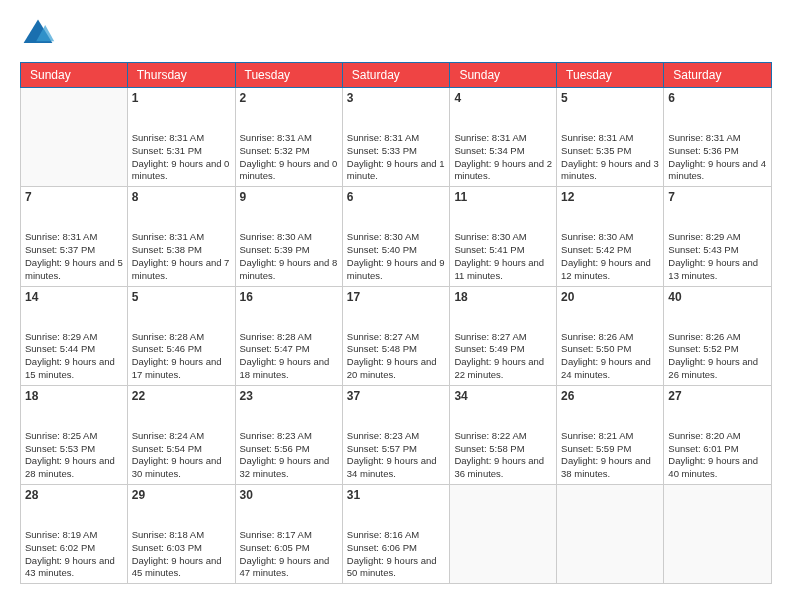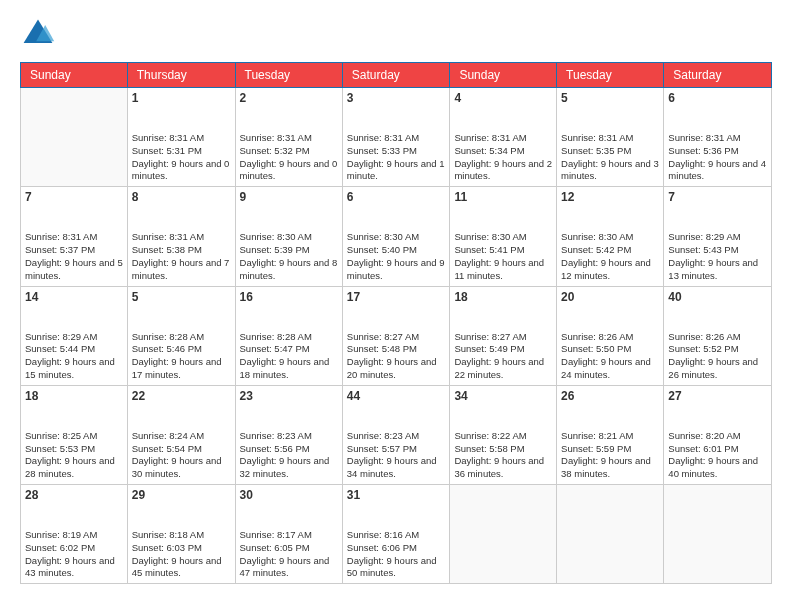--- a/index.html
+++ b/index.html
@@ -225,21 +225,21 @@
           </td>
           <td>
             <span class="day-number">22</span>
             <div class="day-info">Sunrise: 8:24 AM<br>Sunset: 5:54 PM<br>Daylight: 9 hours and 30 minutes.</div>
           </td>
           <td>
             <span class="day-number">23</span>
             <div class="day-info">Sunrise: 8:23 AM<br>Sunset: 5:56 PM<br>Daylight: 9 hours and 32 minutes.</div>
           </td>
           <td>
-            <span class="day-number">44</span>
+            <span class="day-number">37</span>
             <div class="day-info">Sunrise: 8:23 AM<br>Sunset: 5:57 PM<br>Daylight: 9 hours and 34 minutes.</div>
           </td>
           <td>
             <span class="day-number">34</span>
             <div class="day-info">Sunrise: 8:22 AM<br>Sunset: 5:58 PM<br>Daylight: 9 hours and 36 minutes.</div>
           </td>
           <td>
             <span class="day-number">26</span>
             <div class="day-info">Sunrise: 8:21 AM<br>Sunset: 5:59 PM<br>Daylight: 9 hours and 38 minutes.</div>
           </td>

